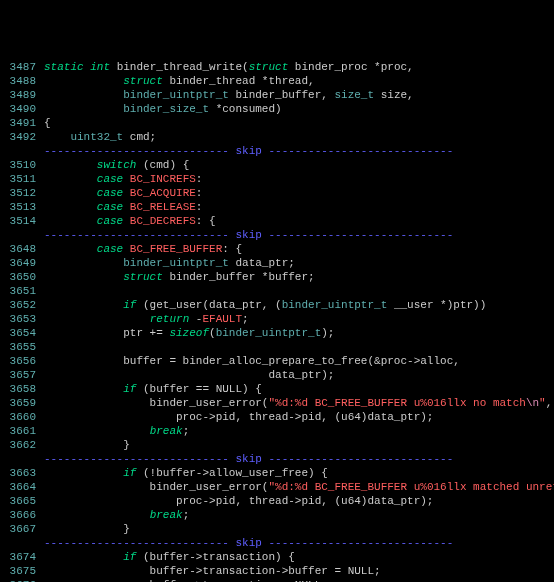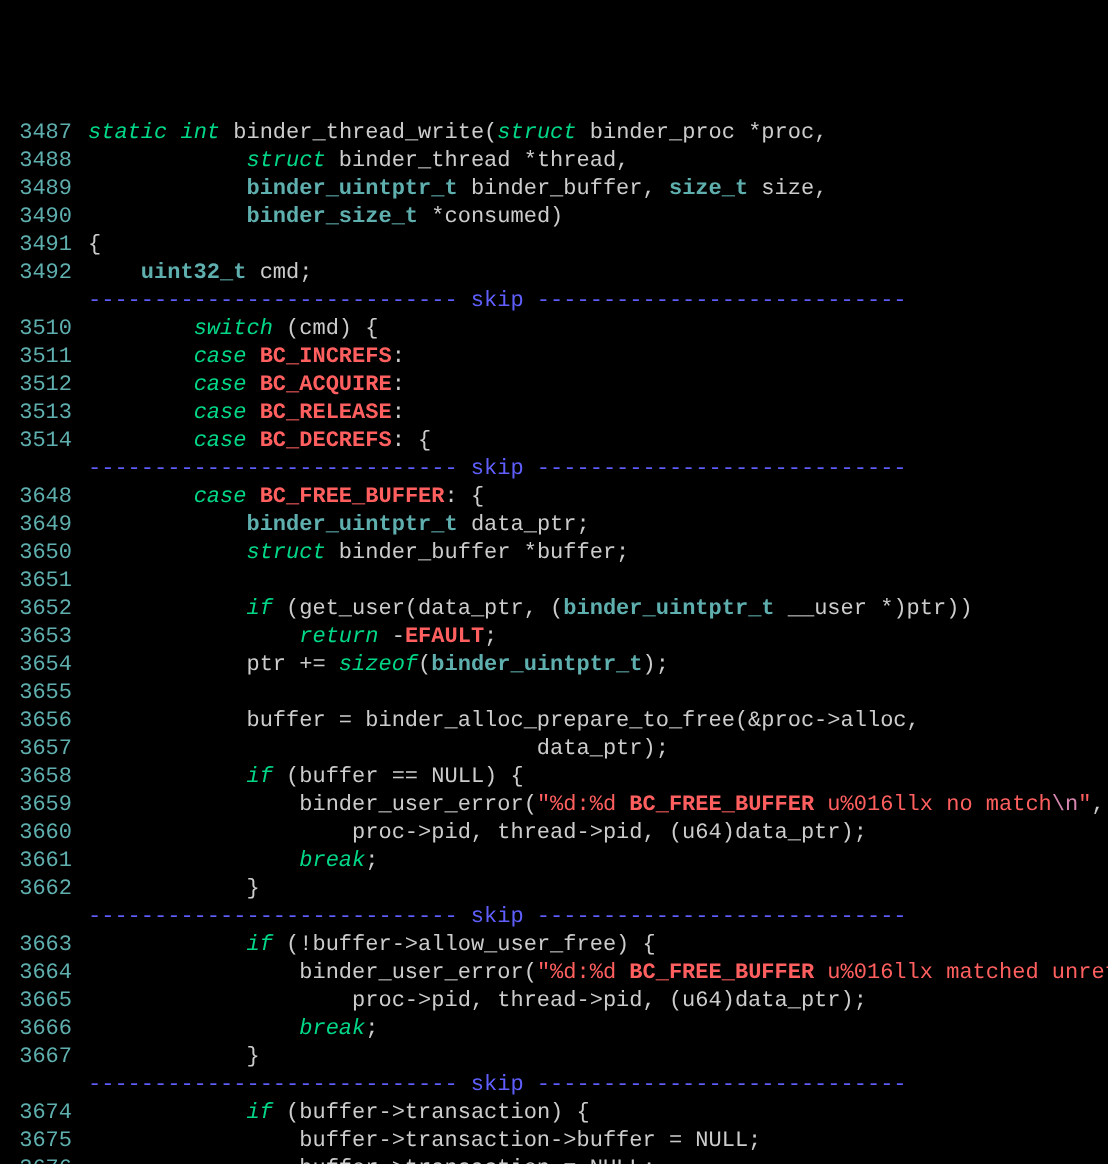--- a/index.html
+++ b/index.html
@@ -18,22 +18,22 @@
     .ln {
       color: #5fafaf;
       width: 38px;
       text-align: right;
       padding-right: 8px;
       flex-shrink: 0;
       user-select: none;
     }
     .code { flex: 1; }
     .kw { color: #00d787; font-style: italic; }      
-    .type { color: #5fafaf; font-weight: bold; }    
-    .const { color: #ff5f5f; font-weight: bold; }   
+    .type { color: #5fafaf; }    
+    .const { color: #ff5f5f; }   
     .str { color: #ff5f5f; }     
     .comment { color: #5f5fff; }
     .txt { color: #ccc; }
     .esc { color: #d787af; }
   </style>
 </head>
 <body>
 
 
 

